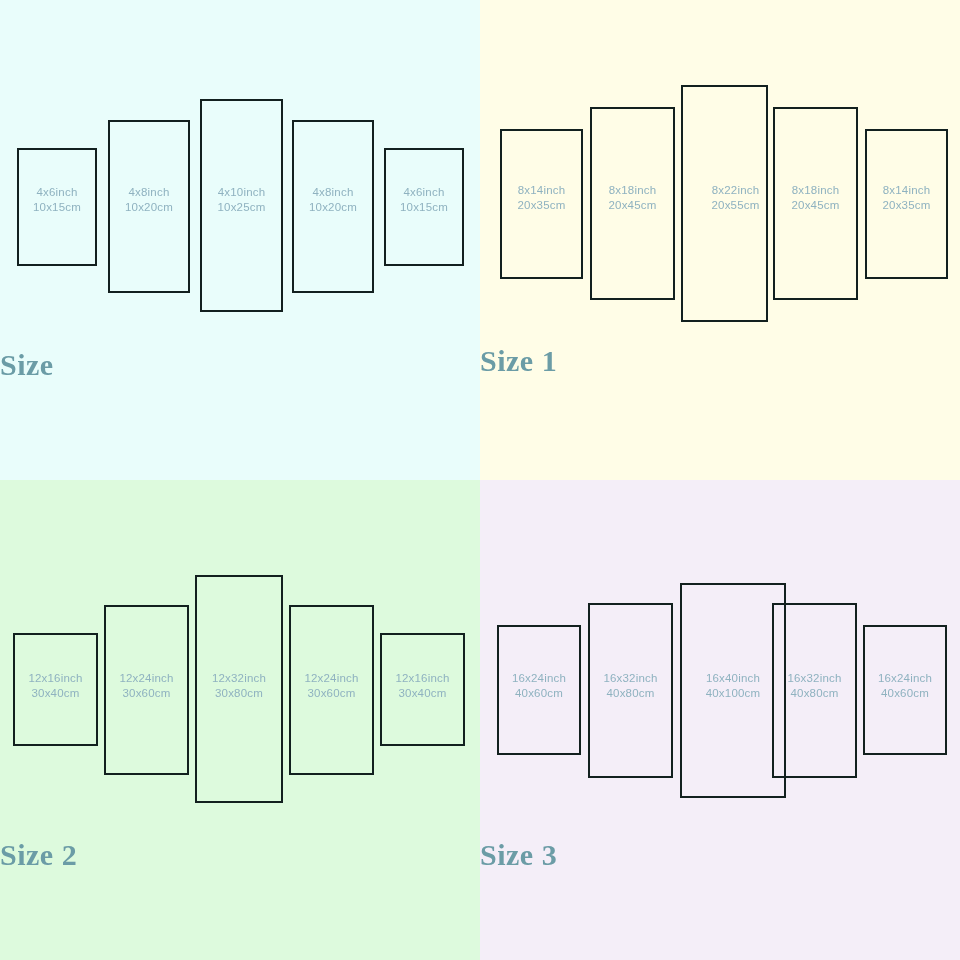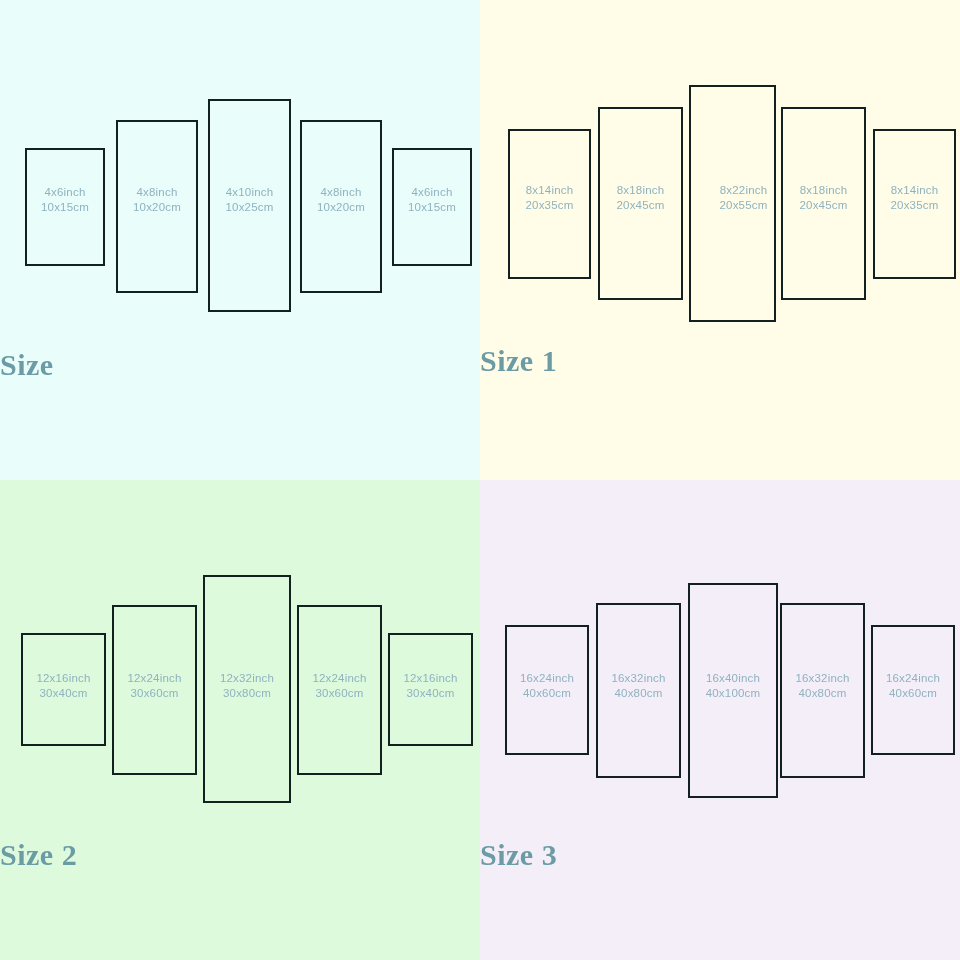--- a/index.html
+++ b/index.html
@@ -24,21 +24,21 @@
     height: 480px;
     overflow: hidden;
   }
   .quadrant.q0 { left: 0;     top: 0;   }
   .quadrant.q1 { left: 480px; top: 0;   }
   .quadrant.q2 { left: 0;     top: 480px; }
   .quadrant.q3 { left: 480px; top: 480px; }
 
   .panel-stage {
     position: absolute;
-    left: 8px;
+    left: 0;
     top: 0;
     width: 480px;
     height: 480px;
     border-radius: 25px;
   }
   .panel {
     position: absolute;
     box-sizing: border-box;
     border: 2px solid #12201f;
     background: transparent;
@@ -136,21 +136,21 @@
       <div class="quad-title" style="top: 358px;">Size 2</div>
     </div>
     <div class="quadrant q3" style="background: rgb(244, 238, 248); padding-left: 20px;">
       <div class="panel-stage">
         <div class="panel" style="left: 17px; top: 145px; width: 84px; height: 130px;">
           <div class="panel-label" style="top: 58px;"><span>16x24inch</span><span class="line2">40x60cm</span></div>
         </div>
         <div class="panel" style="left: 108px; top: 123px; width: 85px; height: 175px;">
           <div class="panel-label" style="top: 80px;"><span>16x32inch</span><span class="line2">40x80cm</span></div>
         </div>
-        <div class="panel" style="left: 200px; top: 103px; width: 90px; height: 215px;">
+        <div class="panel" style="left: 200px; top: 103px; width: 106px; height: 215px;">
           <div class="panel-label" style="top: 100px;"><span>16x40inch</span><span class="line2">40x100cm</span></div>
         </div>
         <div class="panel" style="left: 292px; top: 123px; width: 85px; height: 175px;">
           <div class="panel-label" style="top: 80px;"><span>16x32inch</span><span class="line2">40x80cm</span></div>
         </div>
         <div class="panel" style="left: 383px; top: 145px; width: 84px; height: 130px;">
           <div class="panel-label" style="top: 58px;"><span>16x24inch</span><span class="line2">40x60cm</span></div>
         </div>
       </div>
       <div class="quad-title" style="top: 358px;">Size 3</div>

